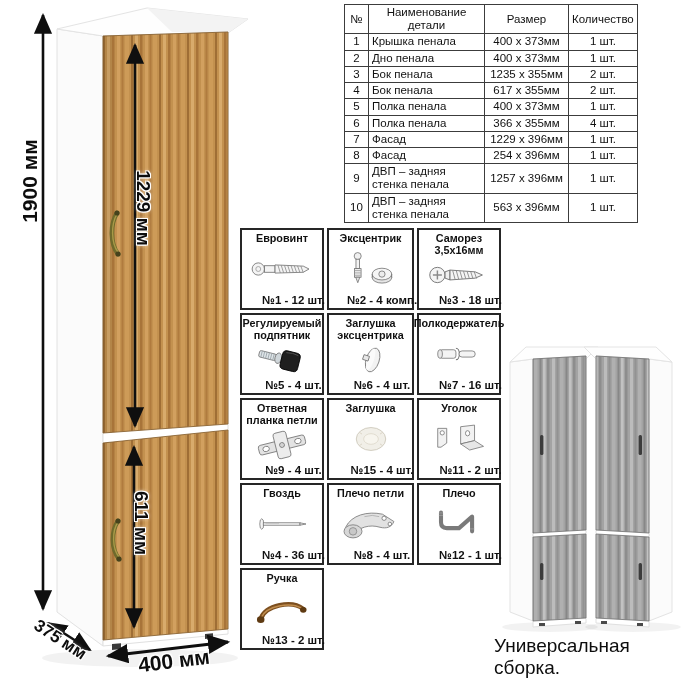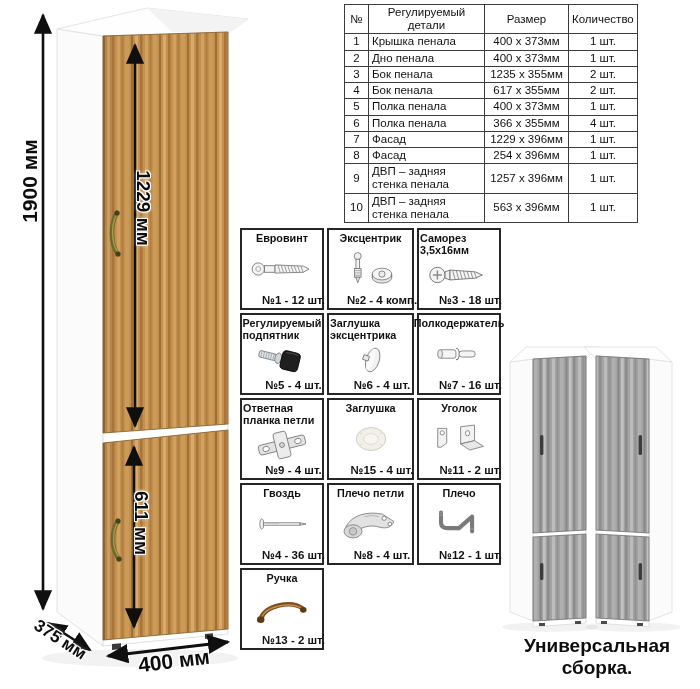--- a/index.html
+++ b/index.html
@@ -23,28 +23,28 @@
   .parts-table td.name{text-align:left;}
   .parts-table tr.r{height:16px;}
   .parts-table tr.tall{height:29px;}
   .col-num{width:24px;} .col-name{width:116px;} .col-size{width:84px;} .col-qty{width:68px;}
 
   
   .hw-grid{position:absolute;left:240px;top:228px;display:grid;
            grid-template-columns:84px 87px 84px;grid-auto-rows:82px;gap:3px;}
   .hw-cell{border:2px solid #262626;background:#fff;display:flex;flex-direction:column;
            align-items:center;padding:2px 1px 1px 1px;box-sizing:border-box;}
-  .hw-title{font-weight:bold;font-size:10.8px;text-align:left;line-height:1.12;}
+  .hw-title{font-weight:bold;font-size:10.8px;text-align:center;line-height:1.12;}
   .hw-icon{flex:1;display:flex;align-items:center;justify-content:center;min-height:0;}
   .hw-icon svg{max-height:36px;}
   .hw-count{font-weight:bold;font-size:11.5px;margin-top:auto;padding-bottom:1px;white-space:nowrap;margin-left:23px;}
 
   
-  .caption{position:absolute;left:494px;top:635px;width:206px;text-align:center;
-           font-weight:bold;font-size:19px;color:#0d0d0d;}
+  .caption{position:absolute;left:494px;top:635px;width:206px;
+           font-weight:normal;font-size:19px;color:#0d0d0d;}
 
   svg{display:block;}
   .abs{position:absolute;}
 </style>
 </head>
 <body>
 
 <div class="canvas">
 
   <svg class="abs" style="left:0;top:0" width="262" height="689" viewBox="0 0 262 689">
@@ -108,21 +108,21 @@
   <table class="parts-table">
     <colgroup>
         <col class="col-num">
         <col class="col-name">
         <col class="col-size">
         <col class="col-qty">
       </colgroup>
     <tbody>
         <tr class="r">
       <th>№</th>
-      <th>Регулируемый детали</th>
+      <th>Наименование детали</th>
       <th>Размер</th>
       <th>Количество</th>
     </tr>
     <tr class="r">
       <td>1</td>
       <td class="name">Крышка пенала</td>
       <td>400 х 373мм</td>
       <td>1 шт.</td>
     </tr>
     <tr class="r">

